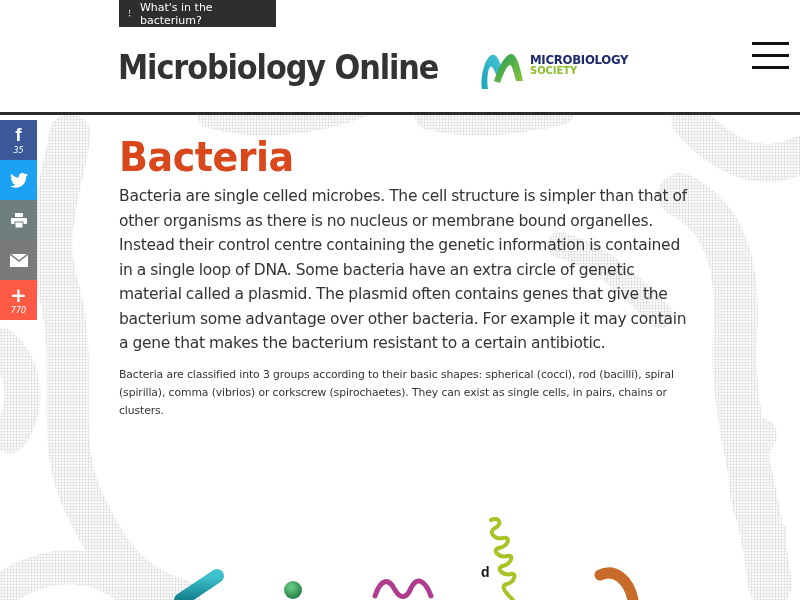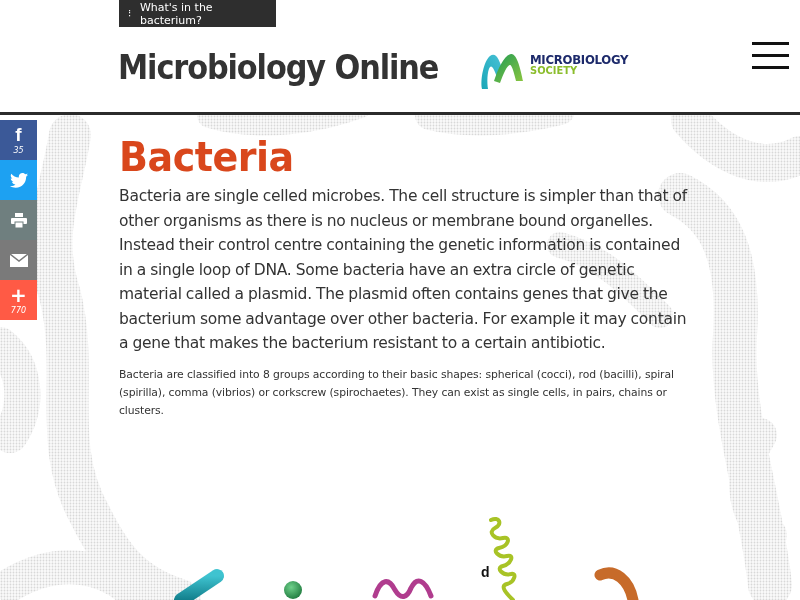--- a/index.html
+++ b/index.html
@@ -138,21 +138,21 @@
     <span class="count">770</span>
   </div>
 </div>
 
 <main class="content">
 
   <h1 class="page-title">Bacteria</h1>
 
   <p class="lead" style="margin-bottom:0;">Bacteria are single celled microbes. The cell structure is simpler than that of other organisms as there is no nucleus or membrane bound organelles. Instead their control centre containing the genetic information is contained in a single loop of DNA. Some bacteria have an extra circle of genetic material called a plasmid. The plasmid often contains genes that give the bacterium some advantage over other bacteria. For example it may contain a gene that makes the bacterium resistant to a certain antibiotic.</p>
 
-  <p class="body-text">Bacteria are classified into 8 groups according to their basic shapes: spherical (cocci), rod (bacilli), spiral (spirilla), comma (vibrios) or corkscrew (spirochaetes). They can exist as single cells, in pairs, chains or clusters.</p>
+  <p class="body-text">Bacteria are classified into 3 groups according to their basic shapes: spherical (cocci), rod (bacilli), spiral (spirilla), comma (vibrios) or corkscrew (spirochaetes). They can exist as single cells, in pairs, chains or clusters.</p>
 </main>
 
 <div class="illustration">
   <svg width="560" height="100" viewBox="0 0 560 100">
     <defs>
       <linearGradient id="rodG" x1="0" y1="0" x2="0" y2="1">
         <stop offset="0" stop-color="#3fc3d0"></stop>
         <stop offset="1" stop-color="#127f8c"></stop>
       </linearGradient>
       <radialGradient id="coccG" cx="0.4" cy="0.35" r="0.7">

